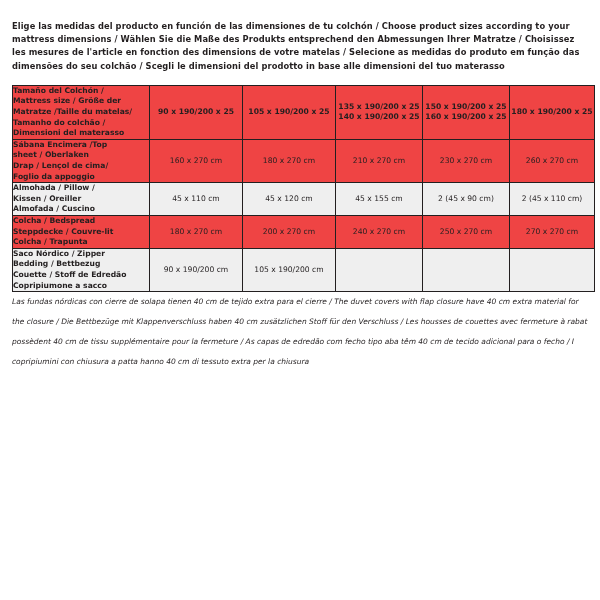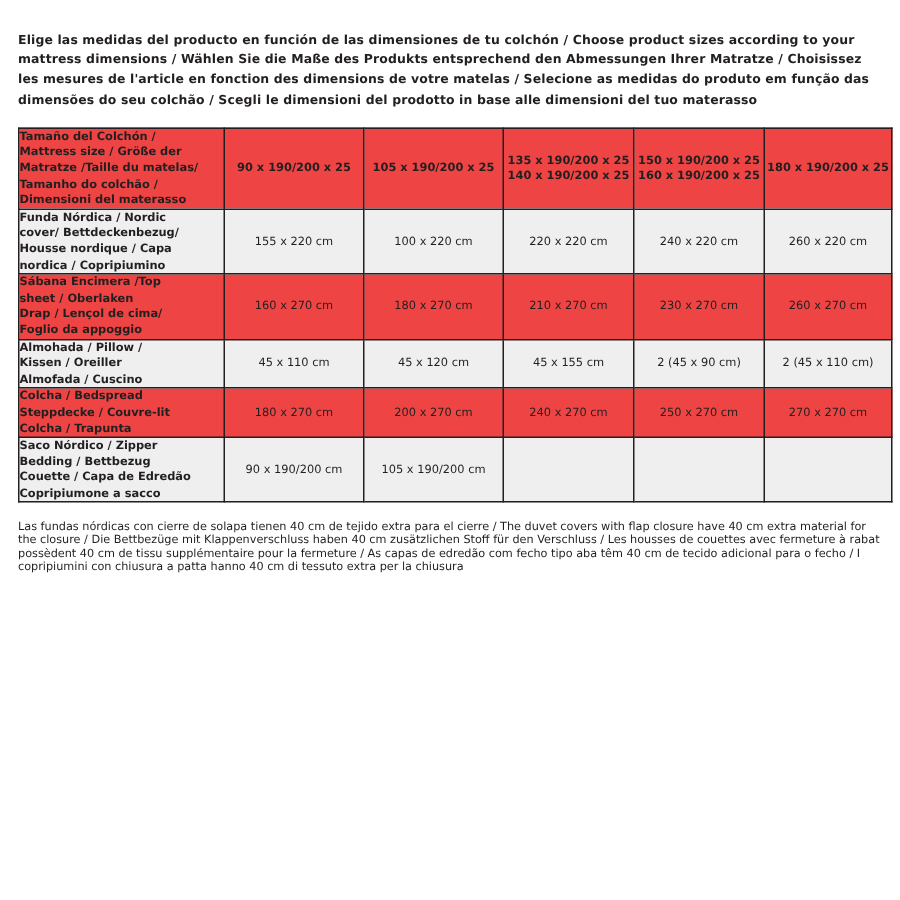--- a/index.html
+++ b/index.html
@@ -66,23 +66,23 @@
     line-height: 10.6px;
   }
   .shaded {
     background: #efefef;
   }
   .plain {
     background: #ef4444;
   }
   .footnote {
     font-size: 7.5px;
-    line-height: 9px;
-    margin-top: 11px;
+    line-height: 20px;
     text-align: left;
+    font-style: italic;
   }
   .multiline {
     white-space: pre-line;
   }
 </style>
 </head>
 <body>
 
 <div class="page">
 
@@ -99,31 +99,20 @@
 Dimensioni del materasso</td>
         <td class="val multiline plain" style="width:92px">90 x 190/200 x 25</td>
         <td class="val multiline plain" style="width:92px">105 x 190/200 x 25</td>
         <td class="val multiline plain" style="width:86px">135 x 190/200 x 25
 140 x 190/200 x 25</td>
         <td class="val multiline plain" style="width:86px">150 x 190/200 x 25
 160 x 190/200 x 25</td>
         <td class="val multiline plain" style="width:84px">180 x 190/200 x 25</td>
       </tr>
 
-      <tr>
-        <td class="rowlabel multiline shaded">Funda Nórdica /  Nordic
-cover/ Bettdeckenbezug/
-Housse nordique / Capa
-nordica / Copripiumino</td>
-        <td class="val shaded">155 x 220 cm</td>
-        <td class="val shaded">100 x 220 cm</td>
-        <td class="val shaded">220 x 220 cm</td>
-        <td class="val shaded">240 x 220 cm</td>
-        <td class="val shaded">260 x 220 cm</td>
-      </tr>
 
       <tr>
         <td class="rowlabel multiline plain">Sábana Encimera /Top
 sheet / Oberlaken
 Drap / Lençol de cima/
 Foglio da appoggio</td>
         <td class="val plain">160 x 270 cm</td>
         <td class="val plain">180 x 270 cm</td>
         <td class="val plain">210 x 270 cm</td>
         <td class="val plain">230 x 270 cm</td>
@@ -150,21 +139,21 @@
         <td class="val plain">180 x 270 cm</td>
         <td class="val plain">200 x 270 cm</td>
         <td class="val plain">240 x 270 cm</td>
         <td class="val plain">250 x 270 cm</td>
         <td class="val plain">270 x 270 cm</td>
       </tr>
 
       <tr>
         <td class="rowlabel multiline shaded">Saco Nórdico / Zipper
 Bedding / Bettbezug
-Couette  / Capa de Edredão
+Couette  / Stoff de Edredão
 Copripiumone a sacco</td>
         <td class="val shaded">90 x 190/200 cm</td>
         <td class="val shaded">105 x 190/200 cm</td>
         <td class="val shaded"></td>
         <td class="val shaded"></td>
         <td class="val shaded"></td>
       </tr>
 
     </tbody>
   </table>

